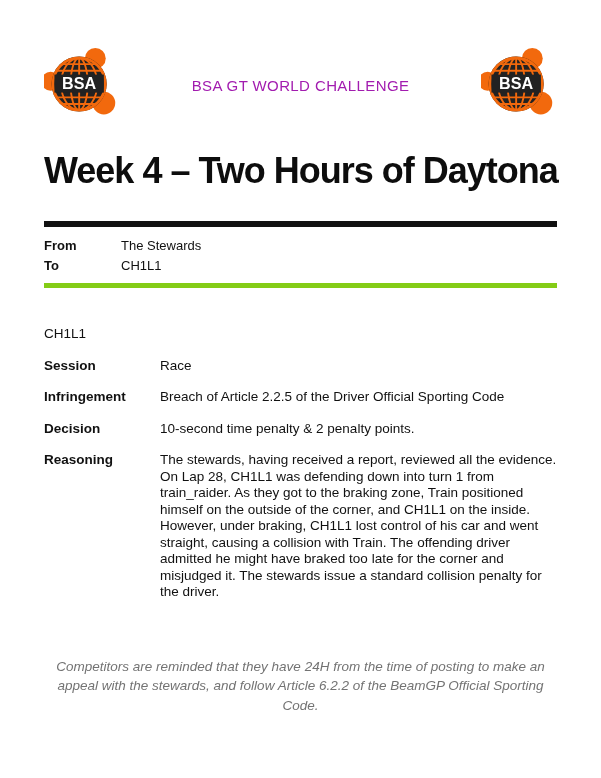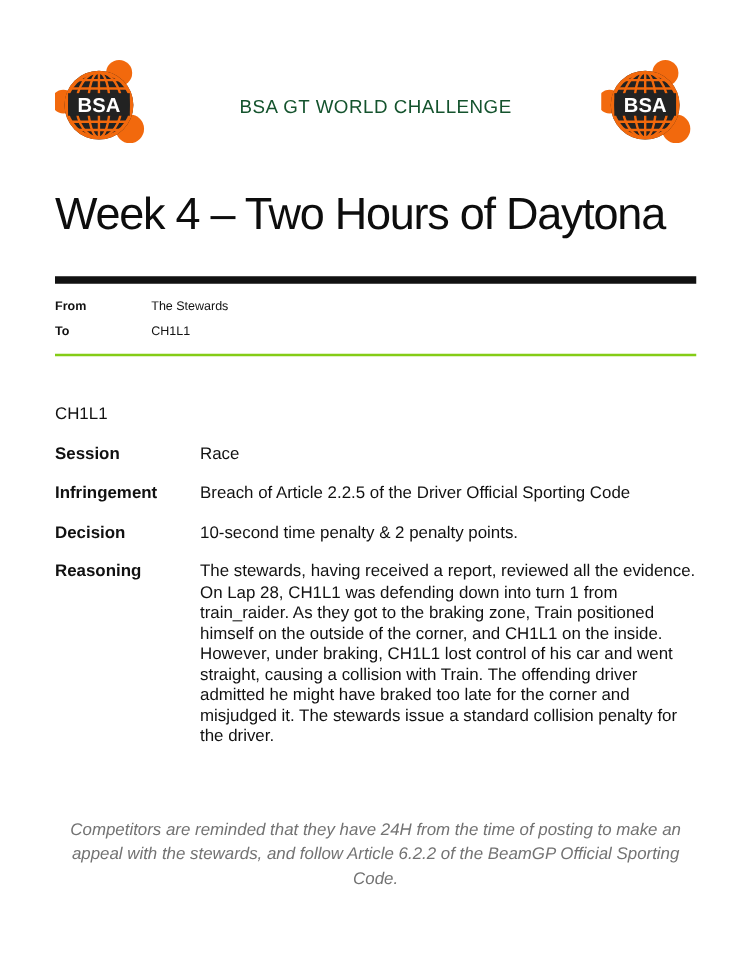--- a/index.html
+++ b/index.html
@@ -6,32 +6,32 @@
   .page {
     width:601px; height:778px; box-sizing:border-box;
     background:#ffffff; color:#111111;
     font-family:"Liberation Sans", sans-serif;
     padding:46px 44px 0 44px;
     overflow:hidden; position:relative;
   }
   
   .masthead { display:flex; align-items:center; justify-content:center; height:78px; }
   .logo { width:76px; height:78px; flex:0 0 auto; }
-  .league { font-size:15px; font-weight:400; letter-spacing:0.4px; color:#14532d; text-align:center; flex:1; }
+  .league { font-size:15px; font-weight:400; letter-spacing:0.4px; color:#a21caf; text-align:center; flex:1; }
   
   h1.title {
-    margin:24px 0 0 0; font-size:36px; font-weight:400;
+    margin:24px 0 0 0; font-size:36px; font-weight:700;
     letter-spacing:-1px; line-height:1.25; color:#0d0d0d; white-space:nowrap;
   }
   
   .meta {
     margin-top:28px;
-    border-top:6px solid #111; border-bottom:2px solid #84cc16;
+    border-top:6px solid #111; border-bottom:5px solid #84cc16;
     padding:9px 0 7px 0;
-    display:flex; font-size:10px; line-height:20px;
+    display:flex; font-size:13px; line-height:20px;
   }
   .meta-col { display:flex; flex-direction:column; }
   .meta-col.left  { width:304px; }
   .meta-col.right { flex:1; }
   .meta-row { display:flex; }
   .meta-col.left  .label { width:77px;  font-weight:700; flex-shrink:0; }
   .meta-col.right .label { width:120px; font-weight:700; flex-shrink:0; }
   .meta-row .value { flex:1; }
   
   .details { margin-top:38px; font-size:13.5px; }

